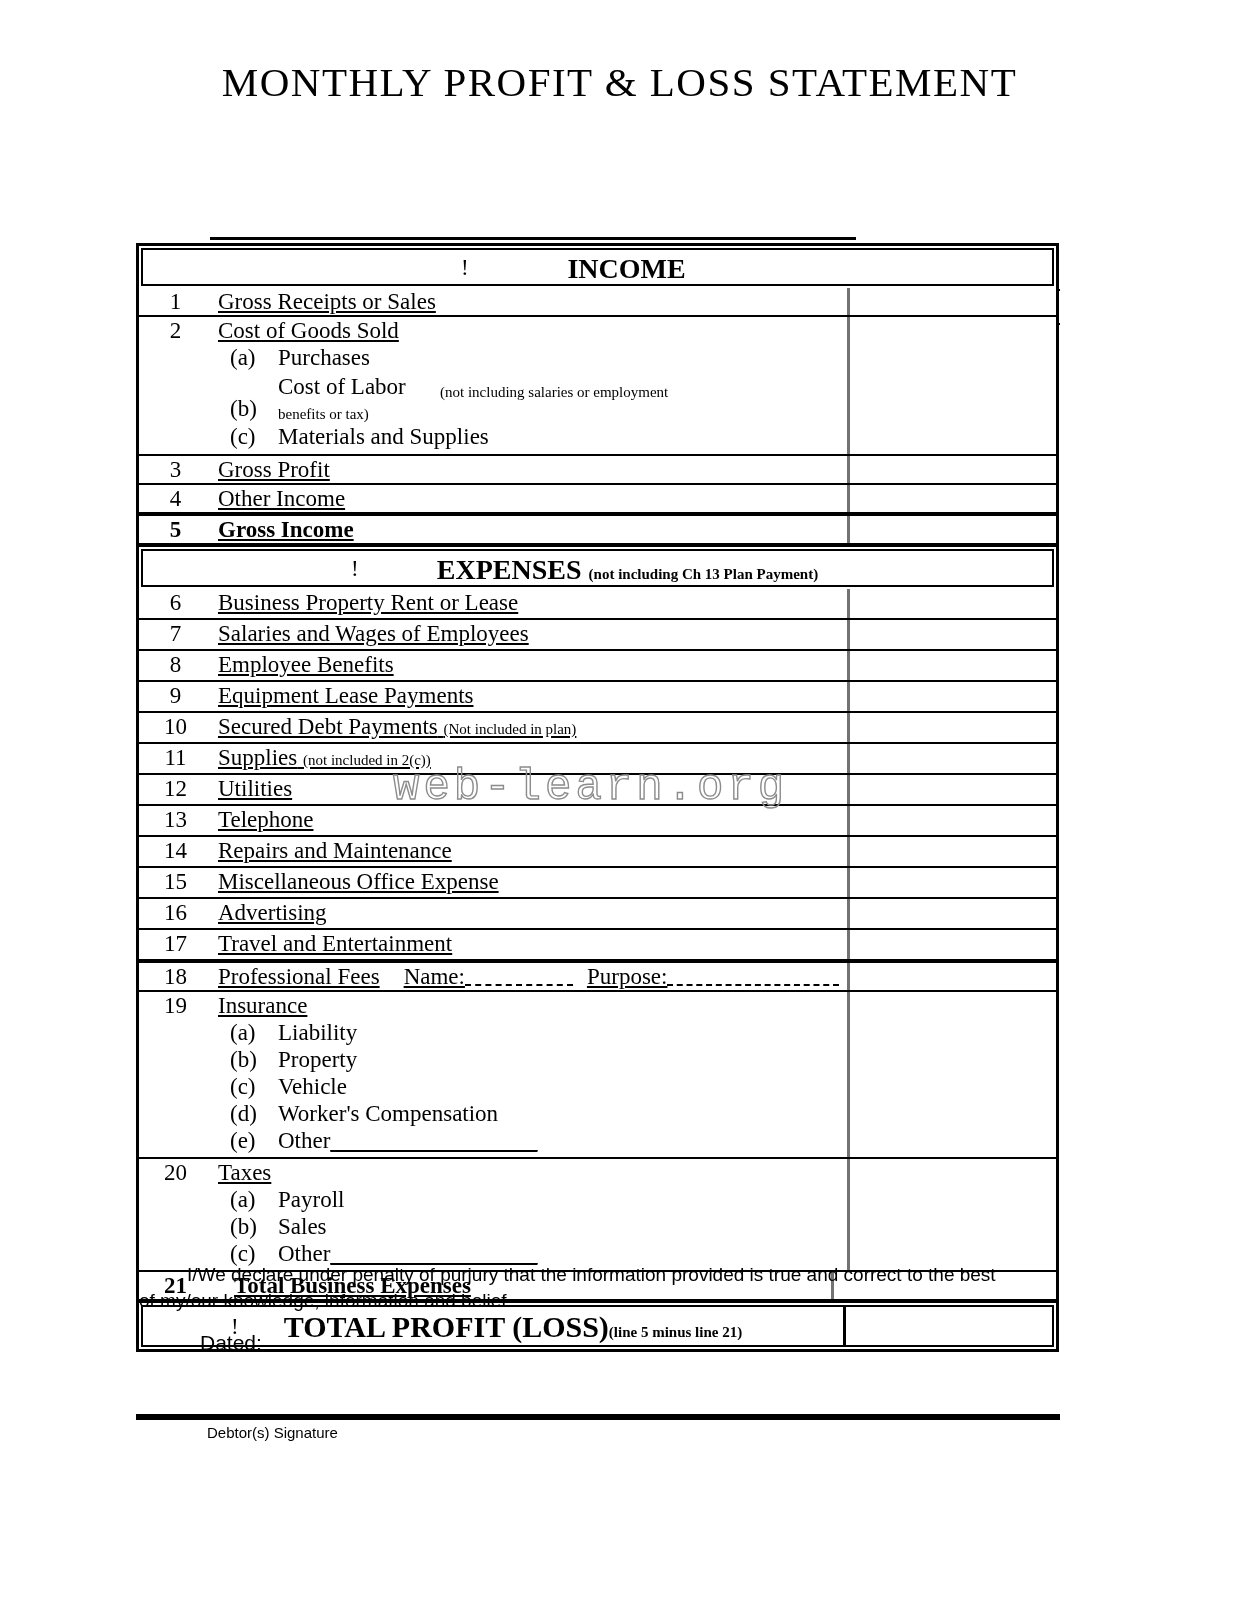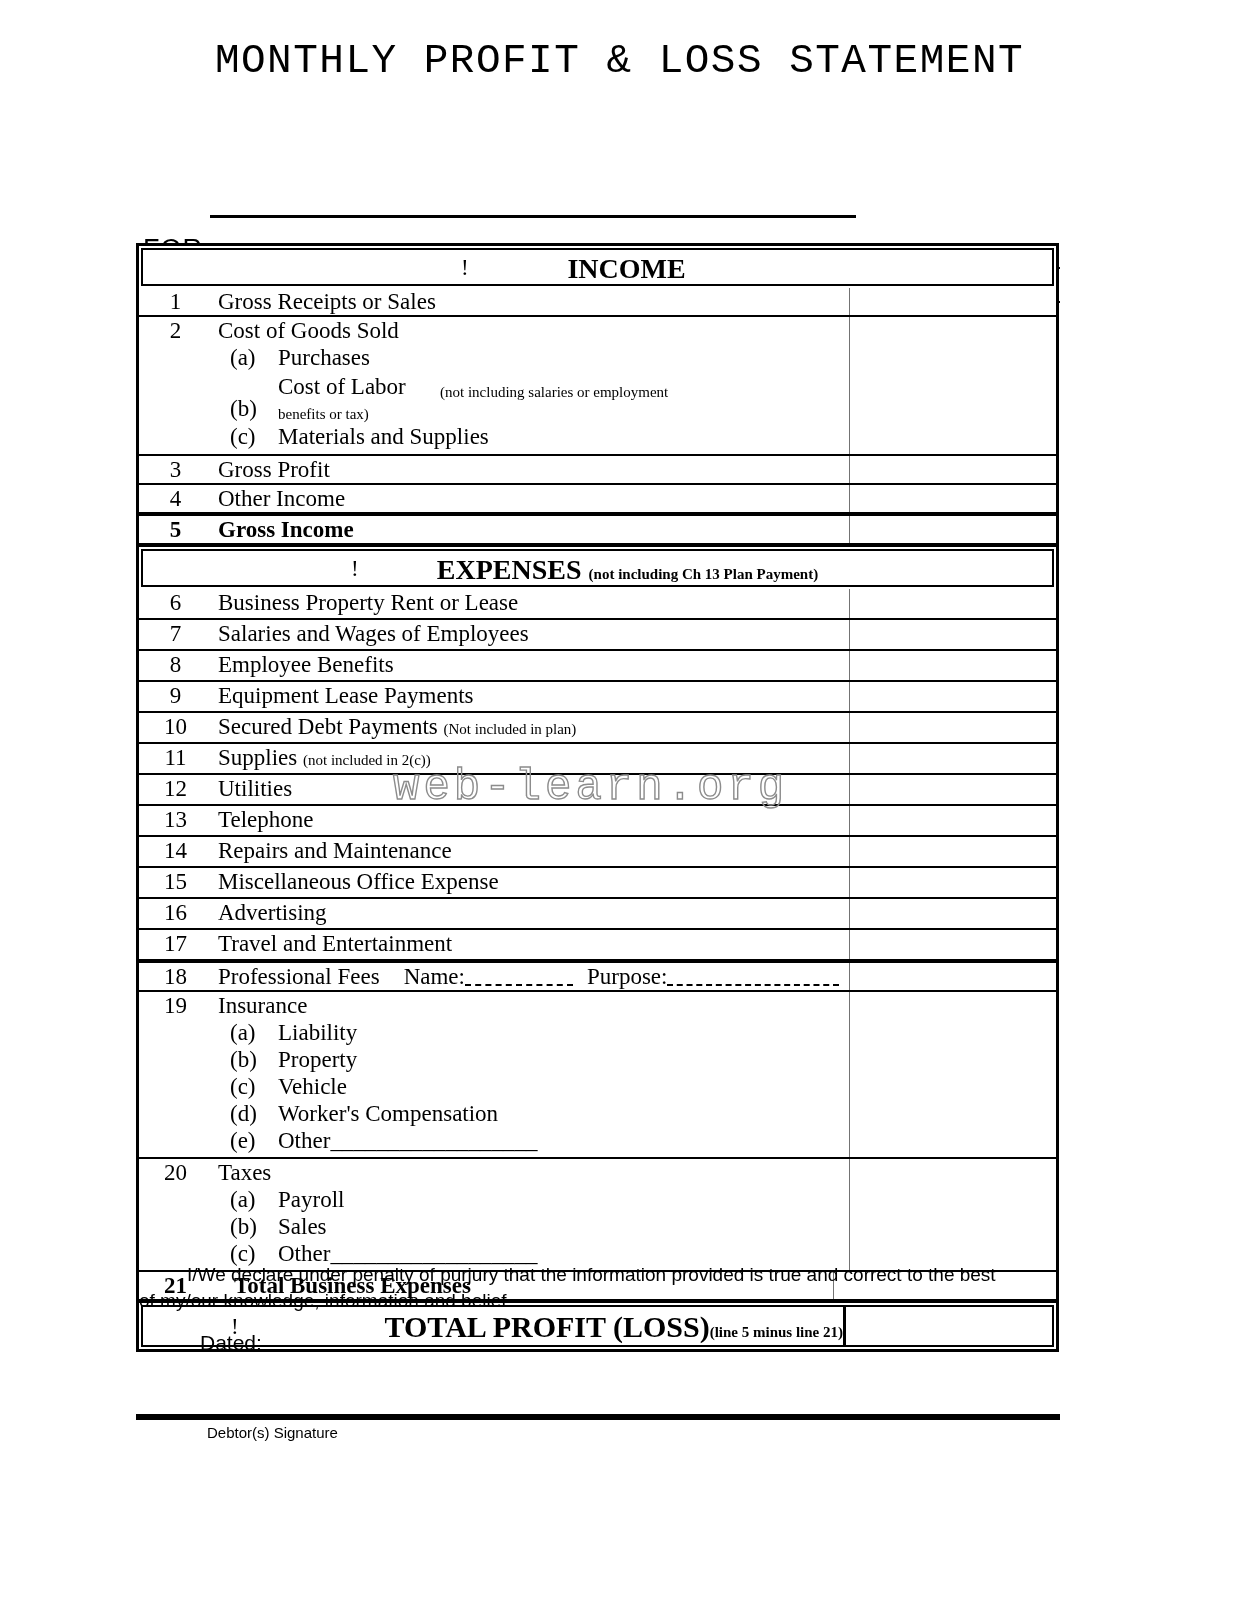--- a/index.html
+++ b/index.html
@@ -9,25 +9,25 @@
     font-family:"Liberation Serif", serif;
     color:#000;
     position:relative;
     overflow:hidden;
   }
   .page{position:relative;width:1239px;height:1603px;}
 
   
   .title{
     text-align:center;
-    font-family:Liberation Mono, monospace;
+    font-family:Liberation Serif, serif;
     font-size:41px;
     letter-spacing:1.5px;
     font-weight:400;
-    padding-top:38px;
+    padding-top:58px;
     white-space:nowrap;
   }
 
   
   .forwrap{
     position:relative;
     margin:0 0 0 0;
     padding-top:18px;
   }
   .rule-top{
@@ -124,26 +124,27 @@
     width:73px;
     flex:0 0 73px;
     text-align:center;
     font-size:23px;
     line-height:26px;
     padding-top:1px;
     box-sizing:border-box;
   }
   .desc{
     flex:1 1 auto;
-    border-right:1px solid #737373;
+    border-right:3px solid #737373;
     box-sizing:border-box;
     font-size:23px;
     line-height:26px;
     padding-top:1px;
     position:relative;
+    text-decoration:underline;
   }
   .amt{
     width:206px;
     flex:0 0 206px;
     box-sizing:border-box;
   }
   .bold .num,.bold .desc{font-weight:bold;}
   .small{font-size:15px;}
   .sublist{font-size:23px;line-height:27px;}
   .sublist .ltr{display:inline-block;width:60px;padding-left:12px;box-sizing:border-box;}
@@ -368,21 +369,21 @@
 
     <div class="row bold" style="border-bottom:4px solid #000;gap:16px;">
       <div class="num">21</div>
       <div class="desc cellpad">Total Business Expenses</div>
       <div class="amt"></div>
     </div>
 
     <div class="band" style="height:42px;display:flex;padding:0;">
       <div style="flex:1 1 auto;border-right:3px solid #000;position:relative;">
         <span class="bang" style="left:88px;top:7px;">!</span>
-        <div style="text-align:right;padding-top:3px;padding-left:40px;font-weight:bold;font-size:30px;font-family:'Liberation Serif',serif;">
+        <div style="text-align:center;padding-top:3px;padding-left:40px;font-weight:bold;font-size:30px;font-family:'Liberation Serif',serif;">
           <span>TOTAL PROFIT (LOSS)</span><span class="sub" style="font-size:15px;">(line 5 minus line 21)</span>
         </div>
       </div>
       <div style="width:206px;flex:0 0 206px;"></div>
     </div>
 
   </div>
 
   <div class="declare">
     <div class="ind">I/We declare under penalty of purjury that the information provided is true and correct to the best</div>

